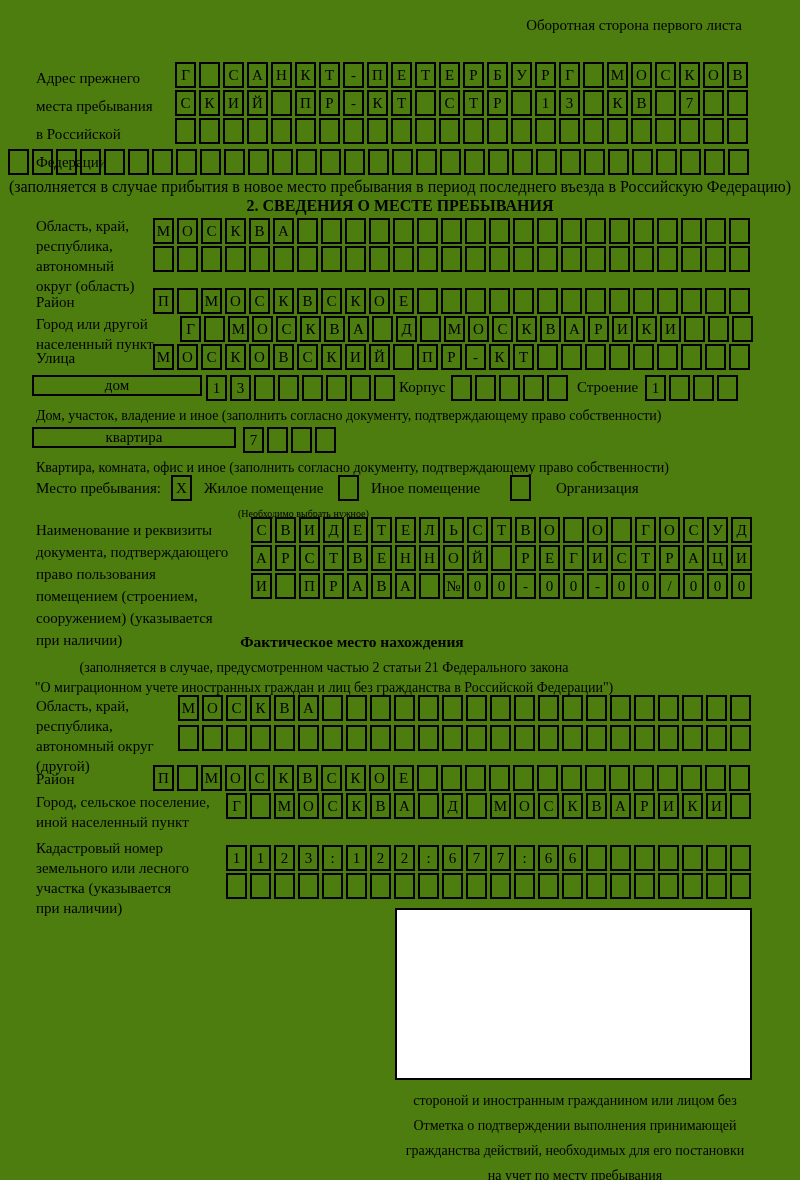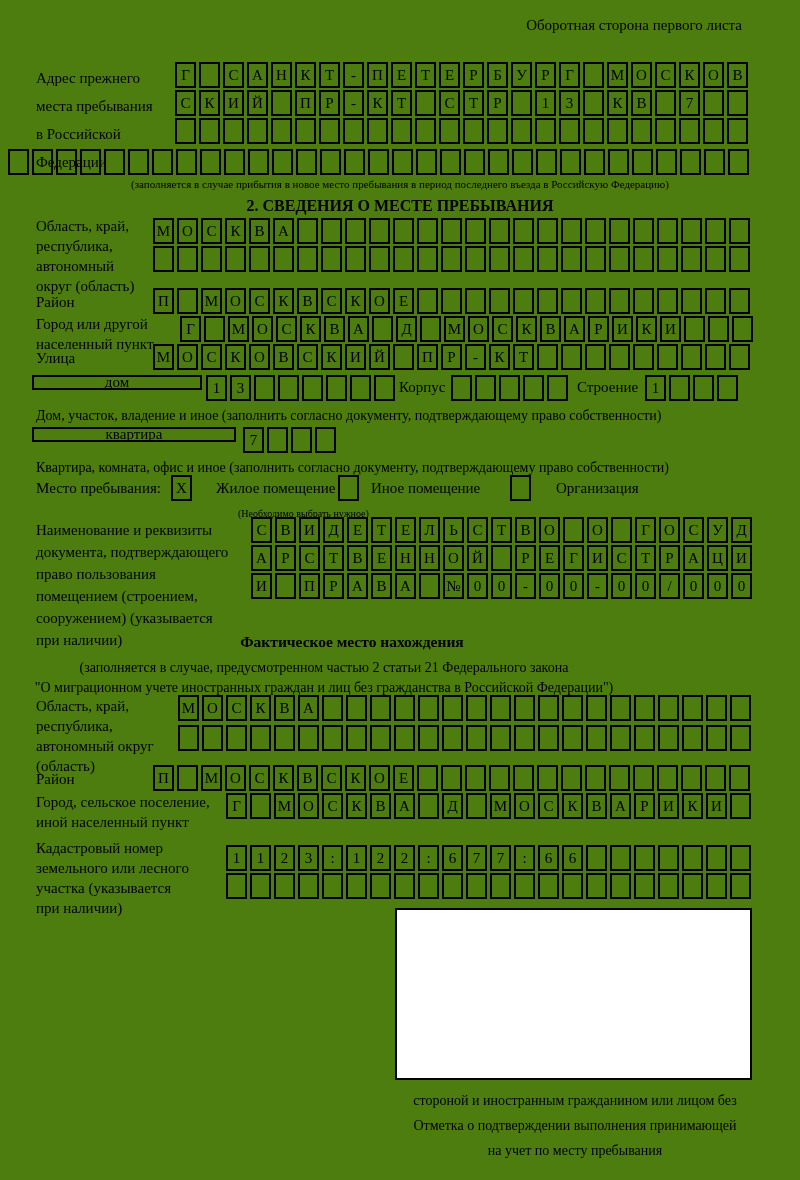--- a/index.html
+++ b/index.html
@@ -6,32 +6,32 @@
   html,body { background:#ffffff; }
   body {
     width:800px; height:1180px;
     font-family:"Liberation Serif","DejaVu Serif",serif;
     color:#000;
   }
   .page { position:relative; width:800px; height:1180px; background:#4d7c0f; overflow:hidden; }
   .abs { position:absolute; }
   .lbl { font-size:15px; white-space:nowrap; }
   .lines { font-size:15px; }
-  .note { font-size:11px; }
+  .note { font-size:16px; }
   .center { text-align:center; }
   .bold { font-weight:bold; }
   .cellrow { display:flex; gap:3px; }
   .cell {
     flex:0 0 21px; width:21px; height:26px;
     border:2px solid #000;
     display:flex; align-items:center; justify-content:center;
     font-size:15px; line-height:1;
   }
   .bigbox {
-    border:2px solid #000; height:15px;
+    border:2px solid #000; height:21px;
     display:flex; align-items:center; justify-content:center;
     font-size:15px;
   }
   .stampbox { border:2px solid #000; background:#fff; }
 </style>
 </head>
 <body>
 
 <div class="page">
 
@@ -340,21 +340,21 @@
   <div class="abs cellrow" style="left:243px; top:427px;">
       <div class="cell">7</div>
       <div class="cell"></div>
       <div class="cell"></div>
       <div class="cell"></div>
     </div>
   <div class="abs note" style="left:36px; top:460px; font-size:14px;">Квартира, комната, офис и иное (заполнить согласно документу, подтверждающему право собственности)</div>
 
   <div class="abs lbl" style="left:36px; top:480px;">Место пребывания:</div>
   <div class="abs cell" style="left:171px; top:475px;">X</div>
-  <div class="abs lbl" style="left:216px; top:480px;">Жилое помещение</div>
+  <div class="abs lbl" style="left:204px; top:480px;">Жилое помещение</div>
   <div class="abs cell" style="left:338px; top:475px;"></div>
   <div class="abs lbl" style="left:371px; top:480px;">Иное помещение</div>
   <div class="abs cell" style="left:510px; top:475px;"></div>
   <div class="abs lbl" style="left:556px; top:480px;">Организация</div>
   <div class="abs note" style="left:238px; top:508px; font-size:10px;">(Необходимо выбрать нужное)</div>
 
   <div class="abs lines" style="left:36px; top:519px; line-height:22px;">
       <div>Наименование и реквизиты</div>
       <div>документа, подтверждающего</div>
       <div>право пользования</div>
@@ -435,21 +435,21 @@
   <div class="abs bold center" style="left:0; top:633px; width:704px; font-size:15.5px;">Фактическое место нахождения</div>
   <div class="abs center" style="left:0; top:658px; width:648px; font-size:14px; line-height:20px;">
       <div>(заполняется в случае, предусмотренном частью 2 статьи 21 Федерального закона</div>
       <div>"О миграционном учете иностранных граждан и лиц без гражданства в Российской Федерации")</div>
     </div>
 
   <div class="abs lines" style="left:36px; top:696px; line-height:20px;">
       <div>Область, край,</div>
       <div>республика,</div>
       <div>автономный округ</div>
-      <div>(область)</div>
+      <div>(другой)</div>
     </div>
   <div class="abs cellrow" style="left:178px; top:695px;">
       <div class="cell">М</div>
       <div class="cell">О</div>
       <div class="cell">С</div>
       <div class="cell">К</div>
       <div class="cell">В</div>
       <div class="cell">А</div>
       <div class="cell"></div>
       <div class="cell"></div>
@@ -607,16 +607,17 @@
       <div class="cell"></div>
       <div class="cell"></div>
       <div class="cell"></div>
       <div class="cell"></div>
     </div>
 
   <div class="abs stampbox" style="left:395px; top:908px; width:357px; height:172px;"></div>
   <div class="abs center" style="left:378px; top:1088px; width:394px; font-size:14px; line-height:25px;">
       <div>стороной и иностранным гражданином или лицом без</div>
       <div>Отметка о подтверждении выполнения принимающей</div>
+      <div>гражданства действий, необходимых для его постановки</div>
       <div>на учет по месту пребывания</div>
     </div>
 
 </div>
 
 </body></html>

